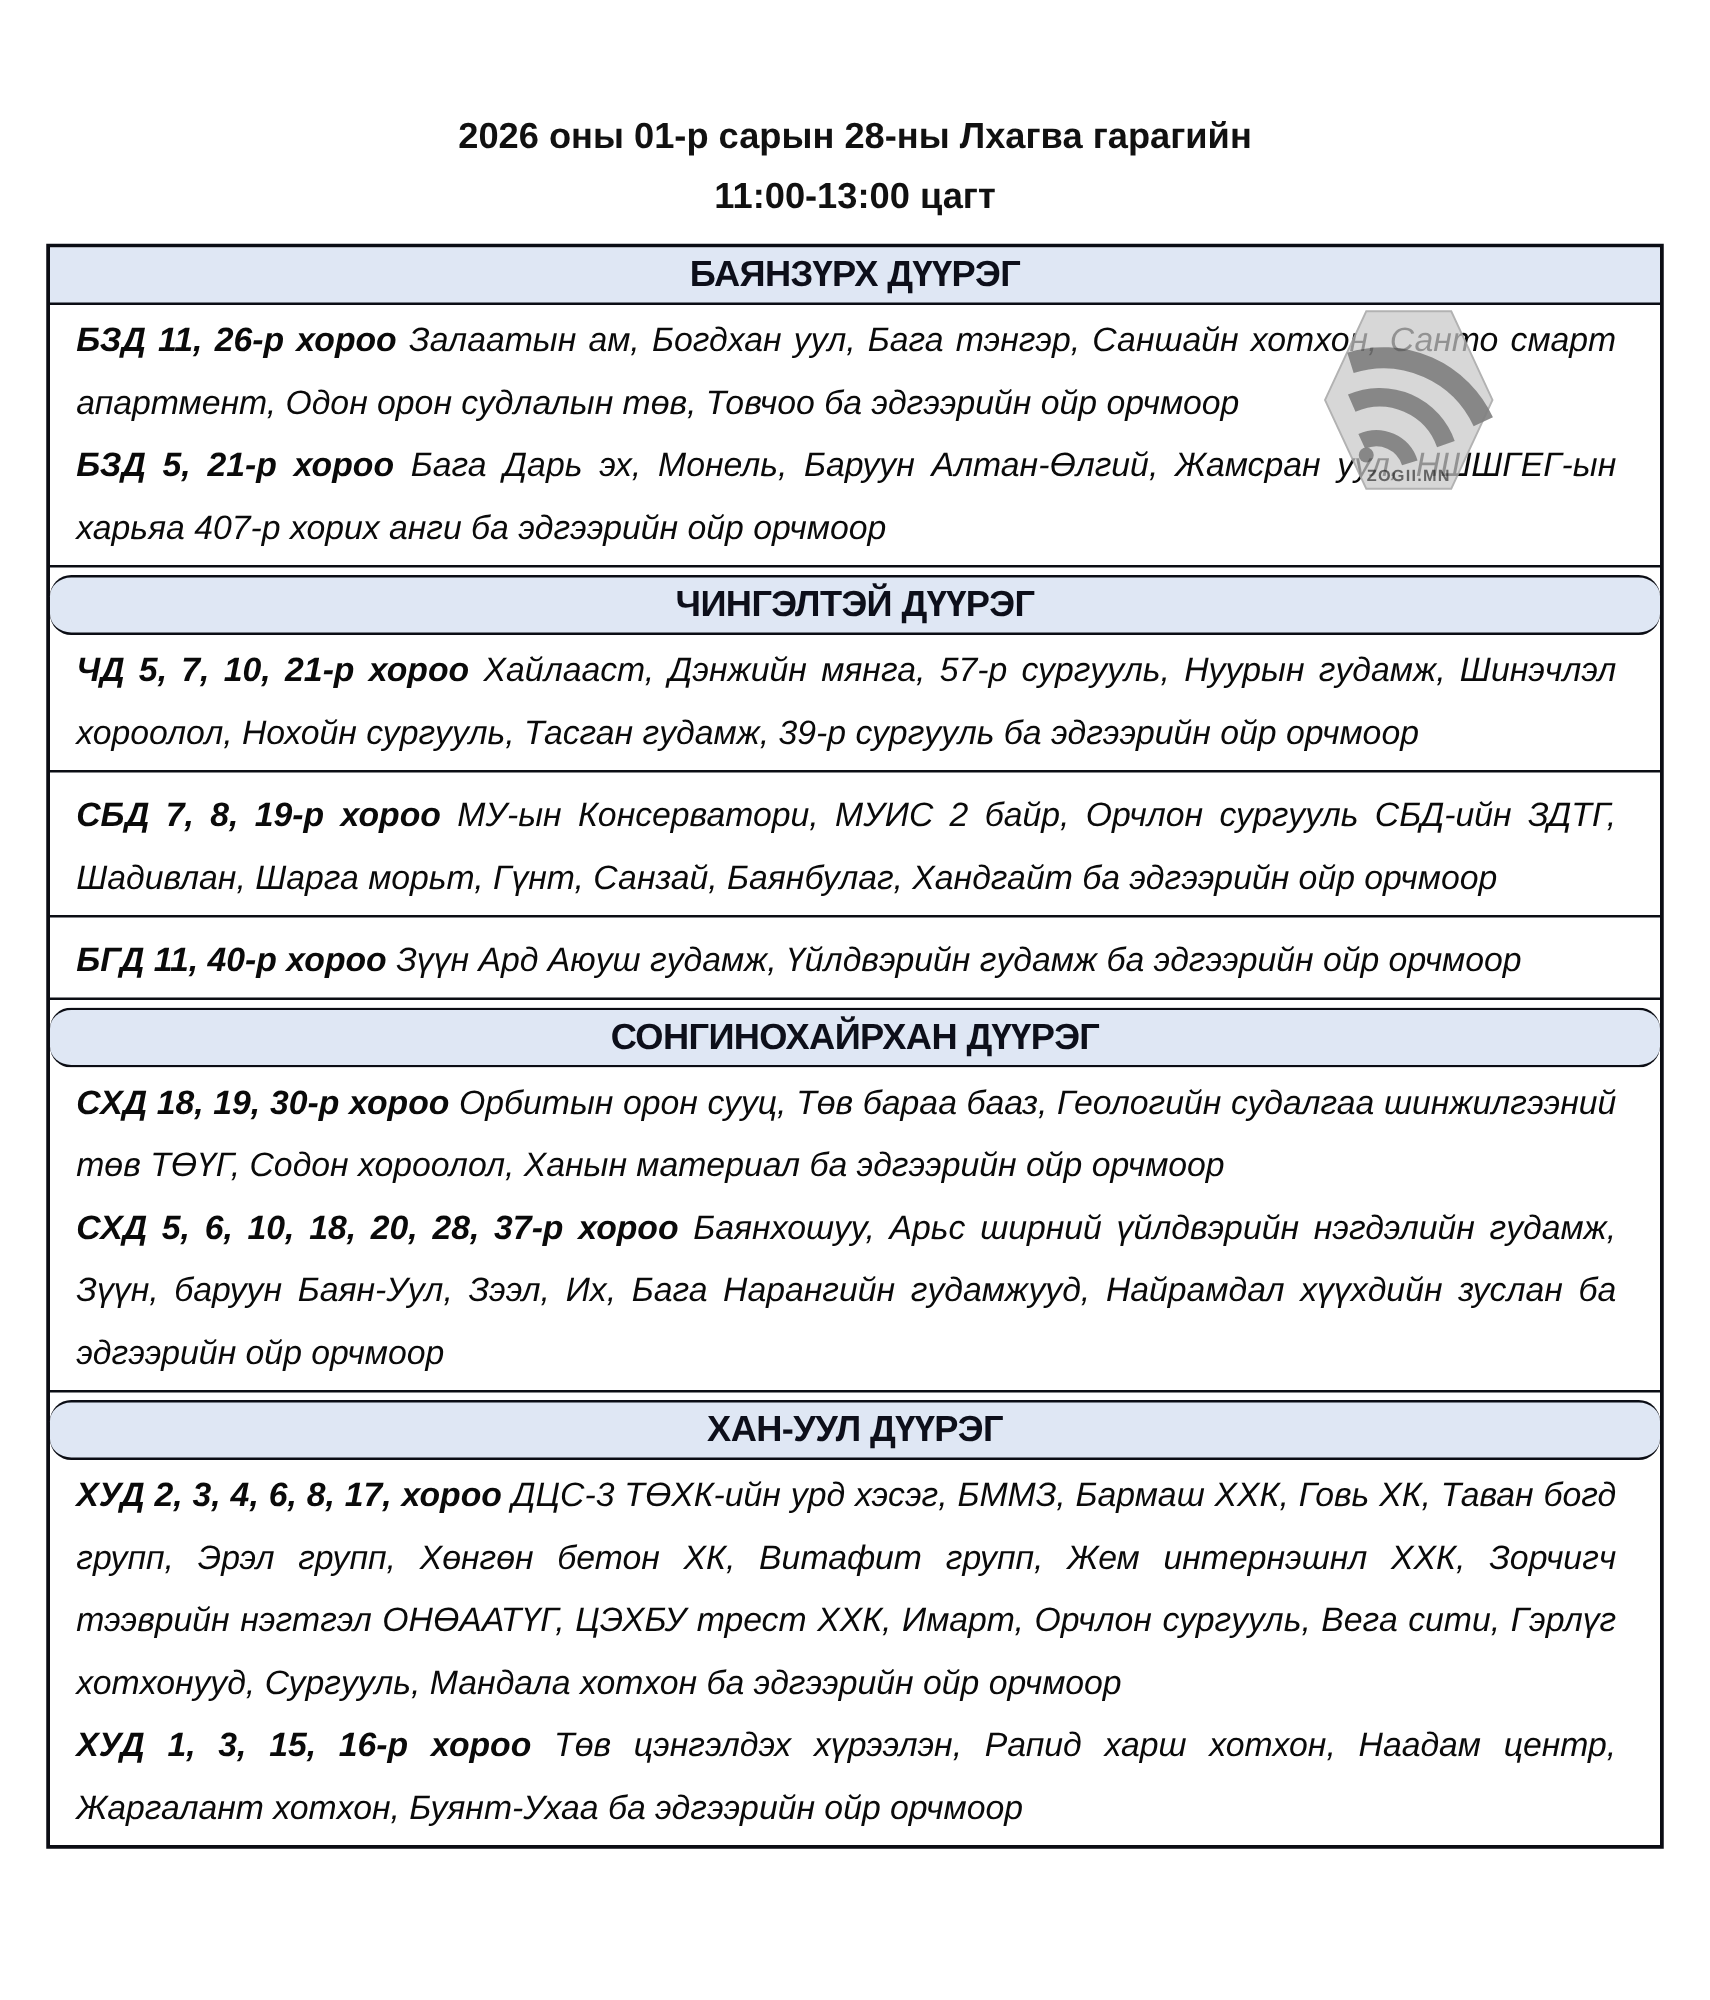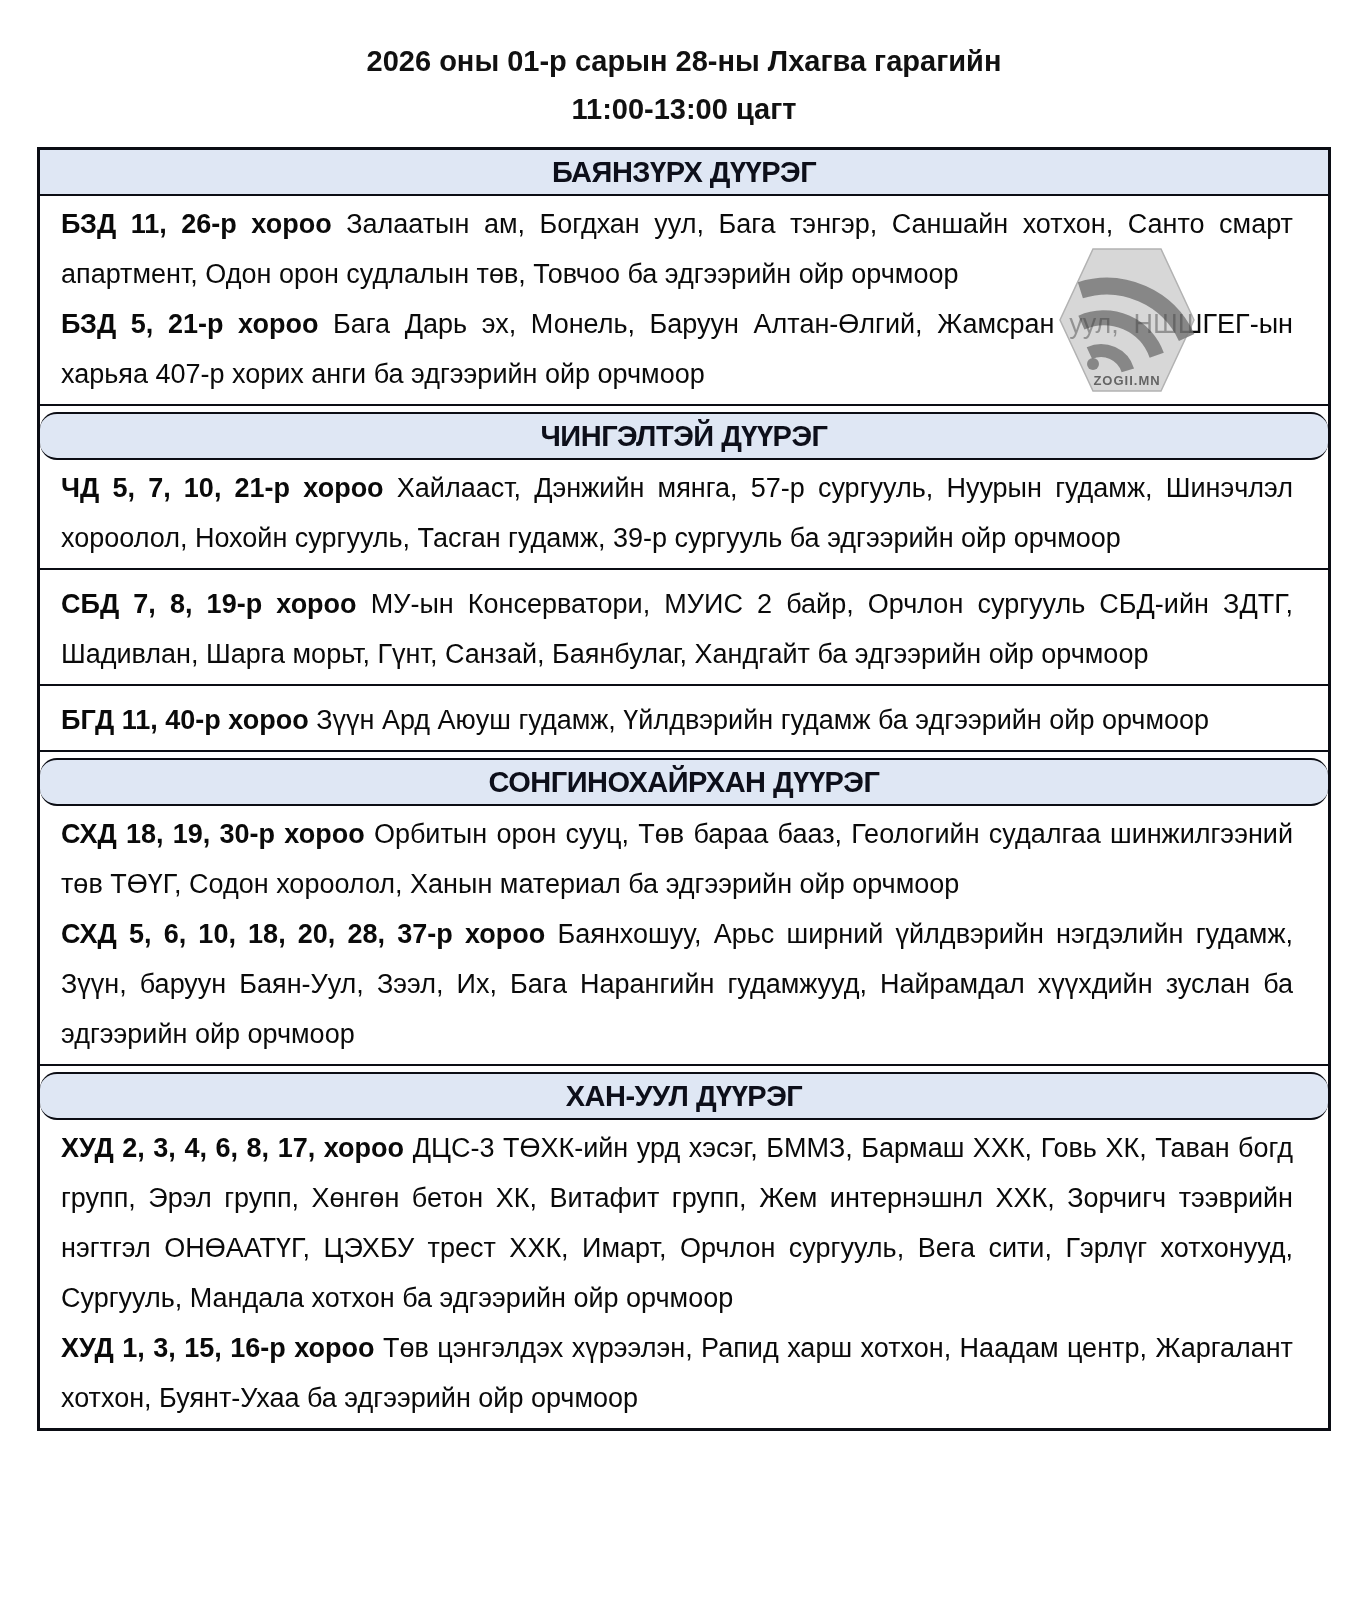--- a/index.html
+++ b/index.html
@@ -14,20 +14,21 @@
     background: #ffffff;
     overflow: hidden;
     font-family: "Liberation Sans", "DejaVu Sans", sans-serif;
     color: #000000;
   }
   .titles {
     text-align: center;
     font-weight: bold;
     font-size: 29px;
     color: #111111;
+    margin-top: 48px;
   }
   .title-line1 {
     padding-top: 44px;
     line-height: 34px;
   }
   .title-line2 {
     margin-top: 14px;
     line-height: 34px;
   }
   .outage-table {
@@ -51,20 +52,21 @@
     font-size: 29px;
     letter-spacing: -0.5px;
     color: #0d0f1a;
   }
   .section:not(:first-child) .sec-header {
     border-top: 2px solid #0b0d14;
     border-radius: 17px;
   }
   .sec-body {
     padding: 3px 35px 5px 21px;
+    font-style: italic;
   }
   .para {
     margin: 0;
     font-size: 27px;
     line-height: 50px;
     text-align: justify;
     color: #0a0a0a;
   }
   .para strong {
     font-weight: bold;

